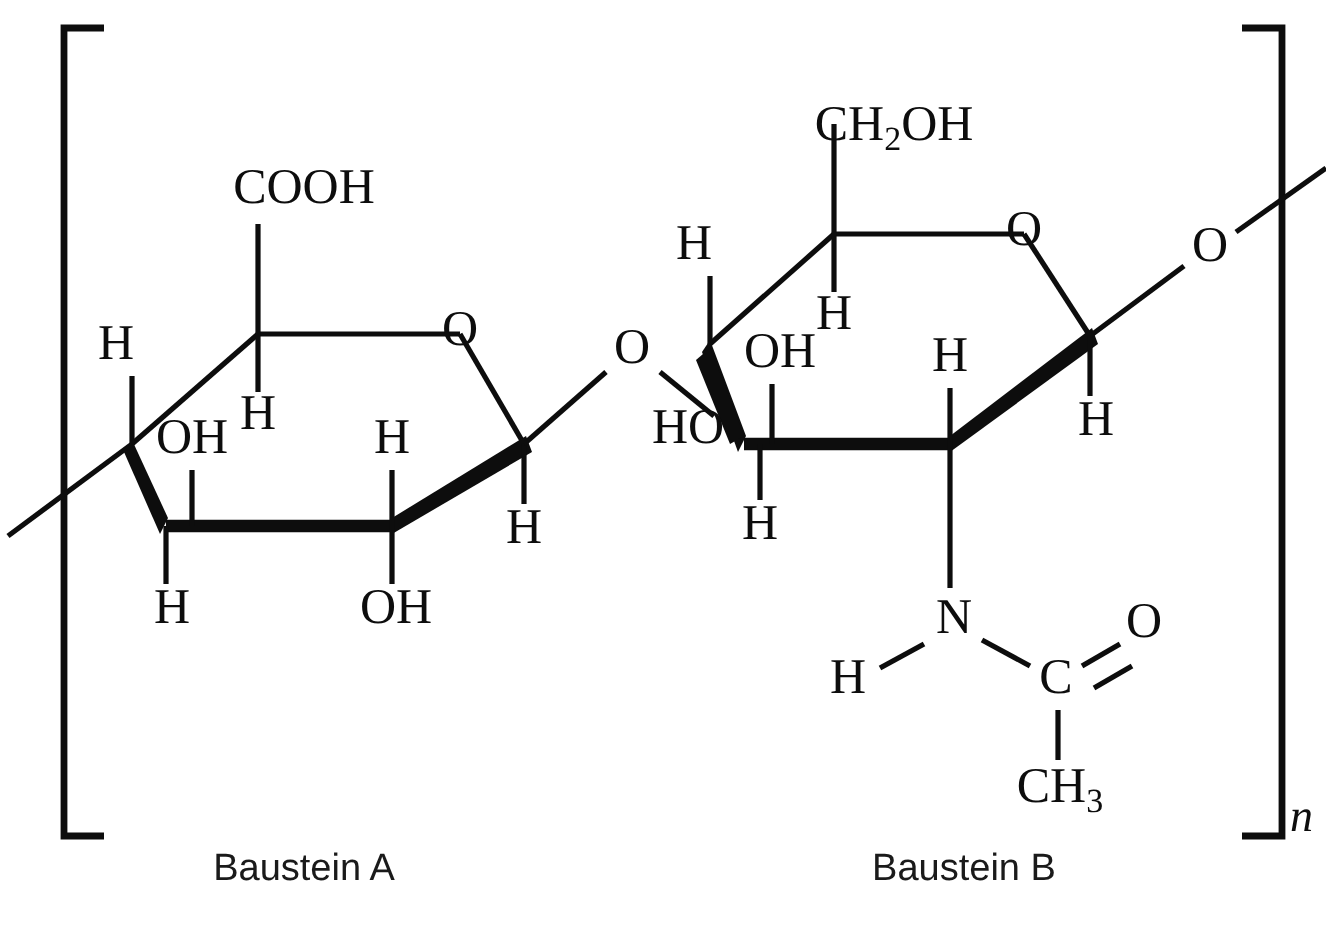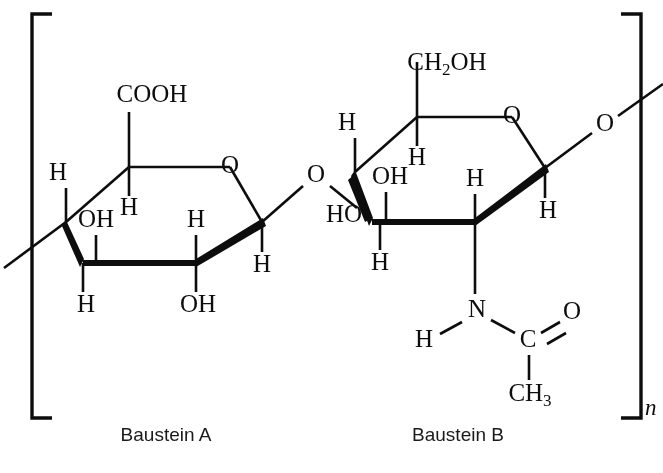--- a/index.html
+++ b/index.html
@@ -47,22 +47,22 @@
     dominant-baseline: middle;
   }
   .caption {
     position: absolute;
     font-family: "Liberation Sans", sans-serif;
     font-size: 19px;
     color: #1a1a1a;
     white-space: nowrap;
     text-align: center;
   }
-  #caption-a { left: 76px; top: 424px; width: 180px; }
-  #caption-b { left: 368px; top: 424px; width: 180px; }
+  #caption-a { left: 62px; top: 424px; width: 180px; }
+  #caption-b { left: 392px; top: 424px; width: 180px; }
   .bond       { stroke: #0d0d0d; stroke-width: 2.6; fill: none; stroke-linecap: butt; }
   .bond-bold  { stroke: #0d0d0d; stroke-width: 6.2; fill: none; stroke-linecap: butt; }
   .bracket    { stroke: #0d0d0d; stroke-width: 3.4; fill: none; stroke-linejoin: miter; }
   .wedge      { fill: #0d0d0d; stroke: none; }
 </style>
 </head>
 <body>
 
 <div id="stage">
 

